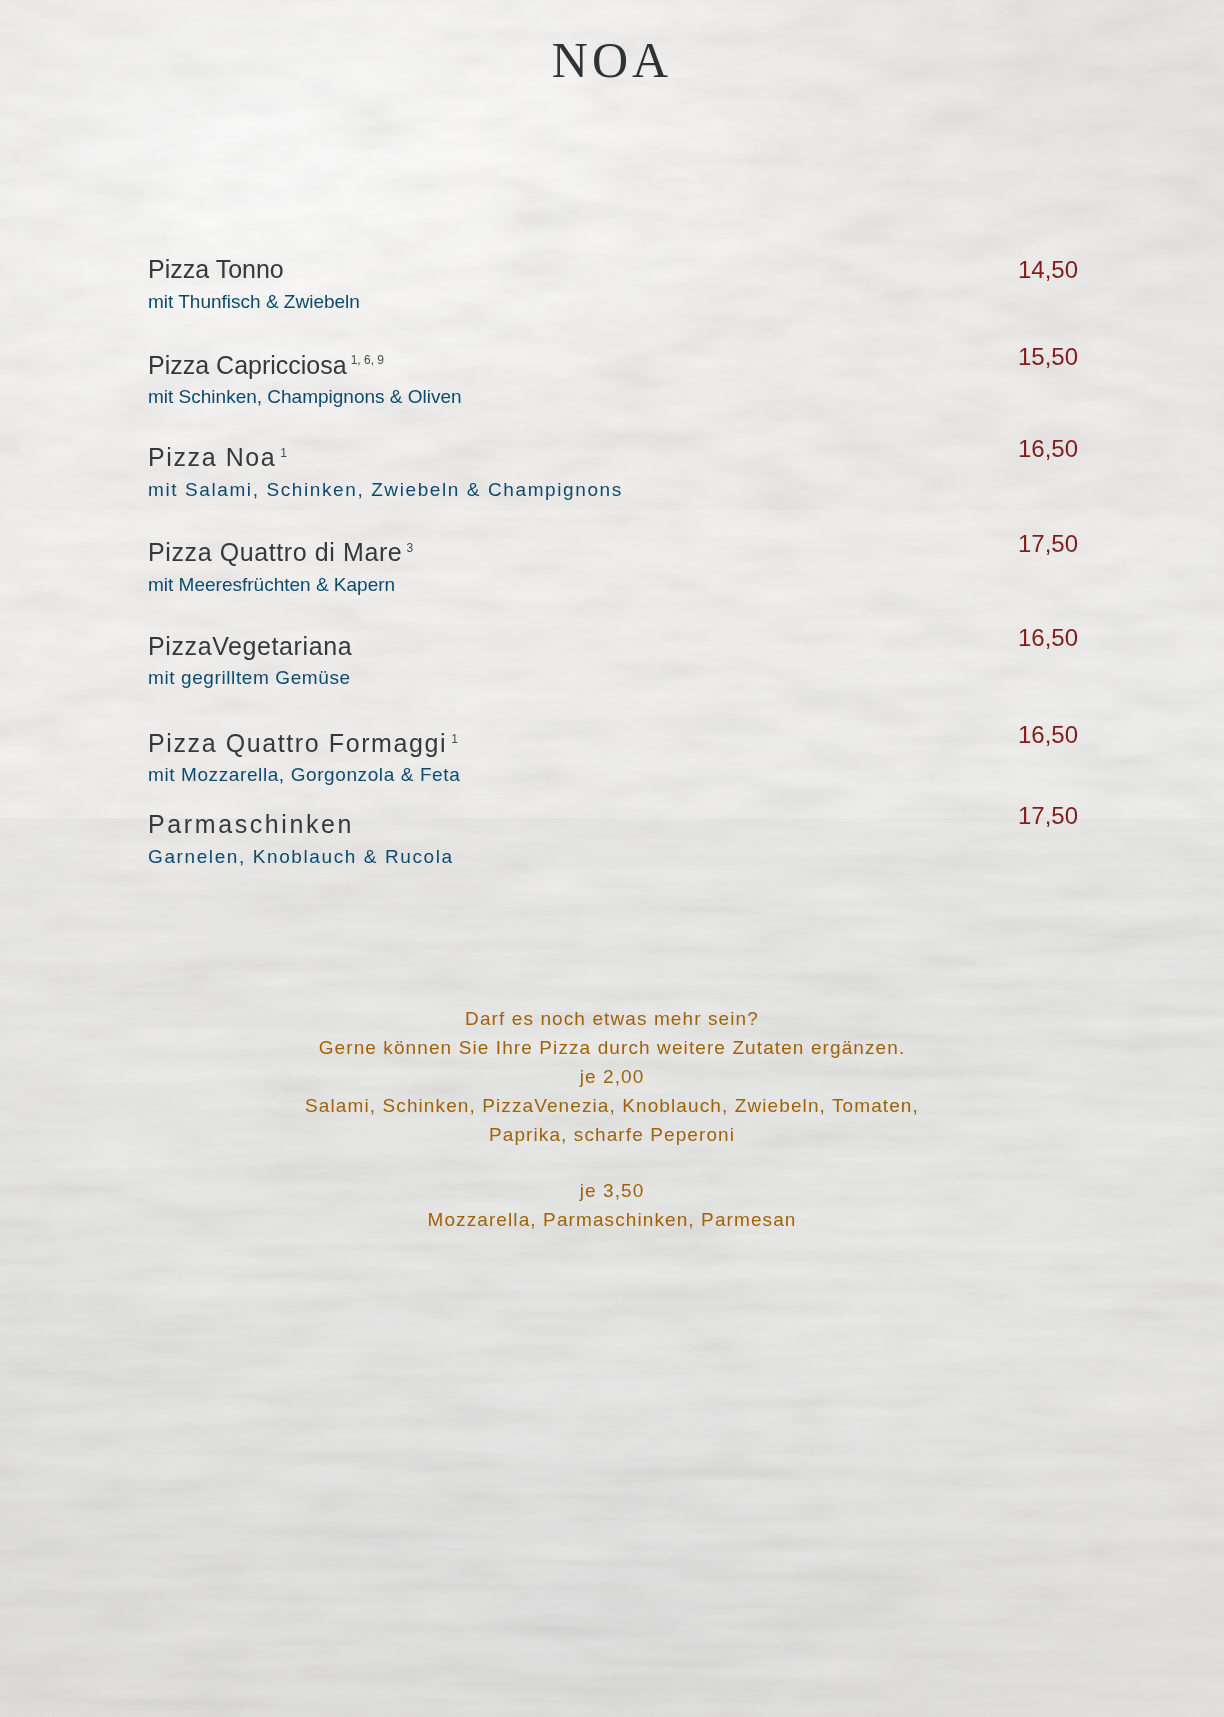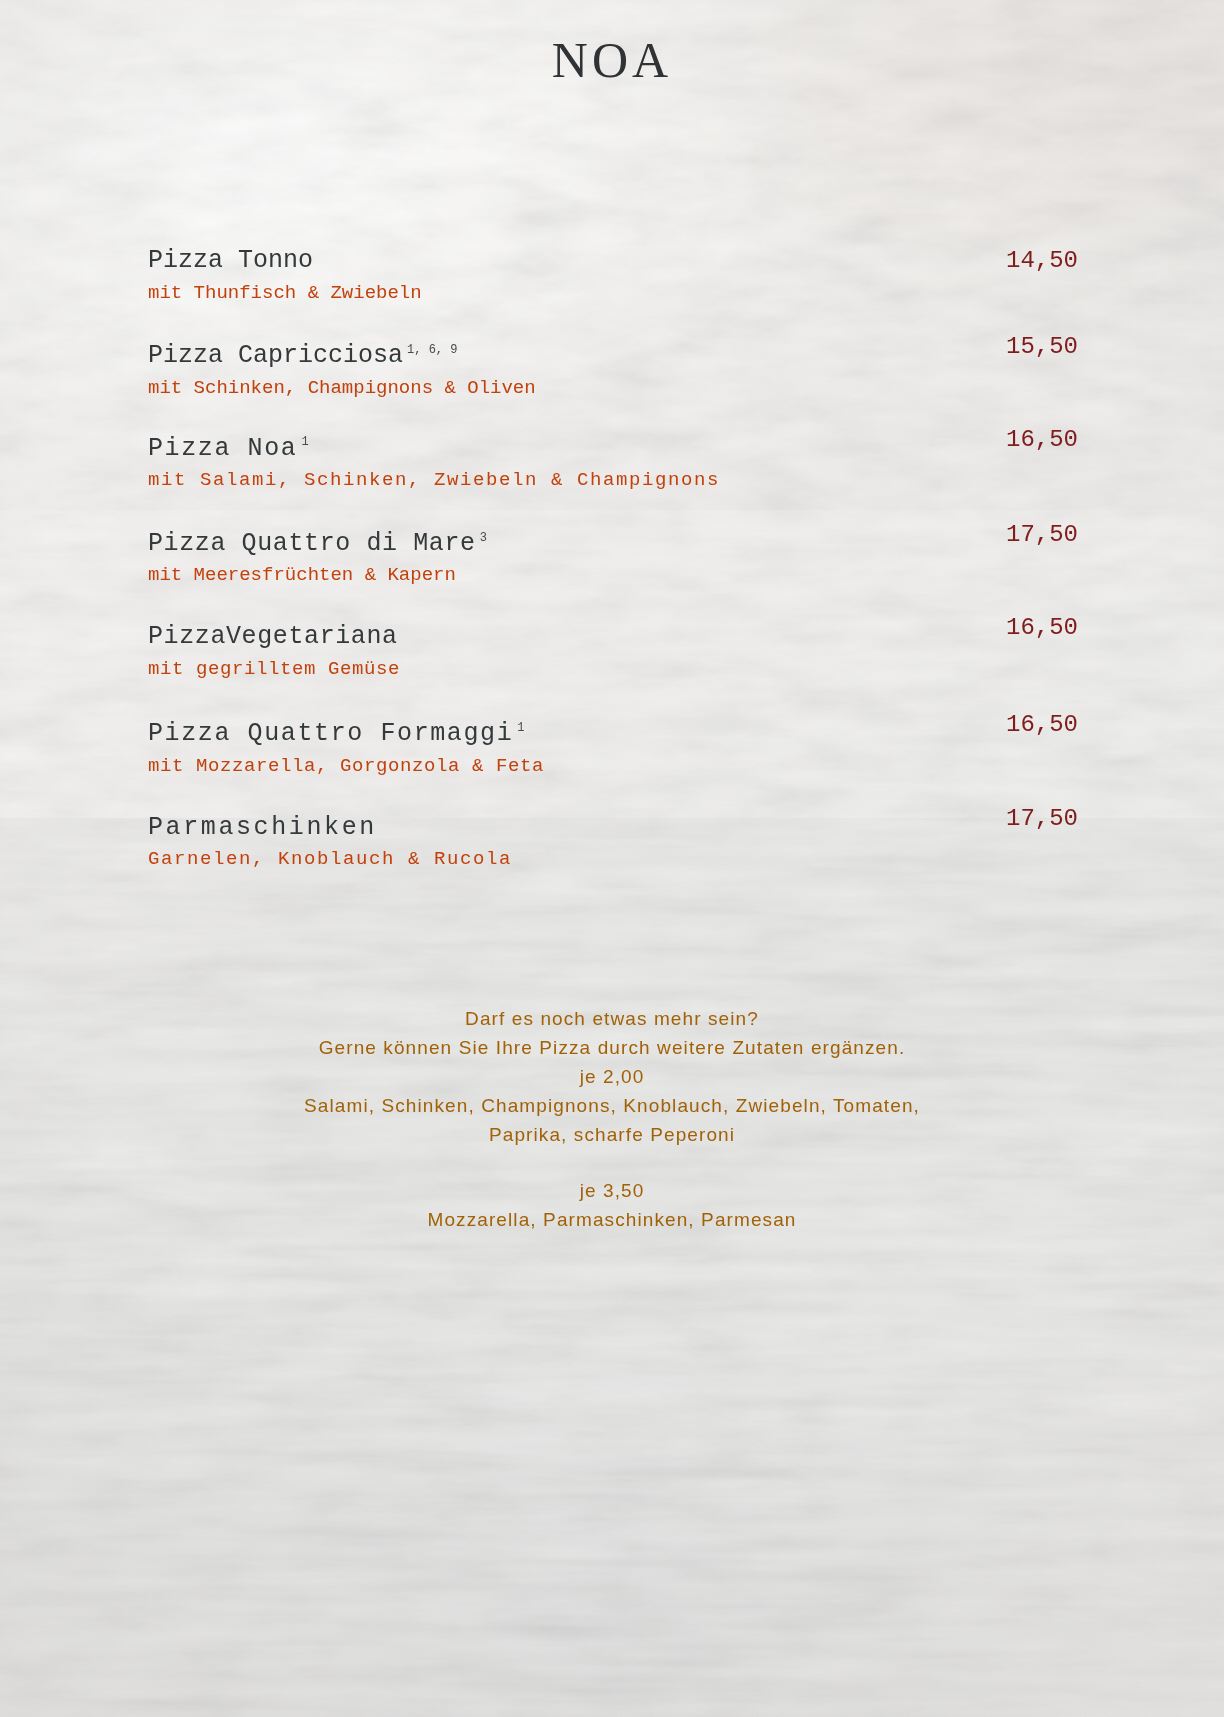--- a/index.html
+++ b/index.html
@@ -61,24 +61,23 @@
     font-family: "Liberation Serif", serif;
     font-size: 50px;
     letter-spacing: 4px;
     font-weight: 400;
     color: #2f3336;
   }
 
   
   .menu {
     position: absolute;
-    top: 247px;
+    top: 256px;
     left: 148px;
     width: 930px;
-    font-family: Liberation Mono, monospace;
   }
   .item {
     position: relative;
     margin-bottom: 34px;
   }
   .item-head {
     display: flex;
     align-items: flex-start;
     justify-content: space-between;
   }
@@ -96,21 +95,21 @@
     letter-spacing: 0;
   }
   .price {
     font-size: 24px;
     color: #7f1d1d;
     white-space: nowrap;
     padding-left: 20px;
   }
   .desc {
     font-size: 19px;
-    color: #c2410c;
+    color: #0c4a6e;
     margin-top: 7px;
     line-height: 1.2;
   }
 
   
   .ls0 { letter-spacing: 0px; }
   .ls1 { letter-spacing: 0.6px; }
   .ls2 { letter-spacing: 1.6px; }
   .ls3 { letter-spacing: 2.6px; }
 
@@ -220,21 +219,21 @@
     <div class="item" style="margin-bottom:40px;">
       <div class="item-head">
         <div class="name ls1">
           <span>PizzaVegetariana</span><span class="sup"></span>
         </div>
         <div class="price price-up">16,50</div>
       </div>
       <div class="desc ls1">mit gegrilltem Gemüse</div>
     </div>
 
-    <div class="item" style="margin-bottom:36px;">
+    <div class="item" style="margin-bottom:24px;">
       <div class="item-head">
         <div class="name ls2">
           <span>Pizza Quattro  Formaggi</span><span class="sup">1</span>
         </div>
         <div class="price price-up">16,50</div>
       </div>
       <div class="desc ls1">mit Mozzarella, Gorgonzola &amp; Feta</div>
     </div>
 
     <div class="item">
@@ -246,20 +245,20 @@
       </div>
       <div class="desc ls2">Garnelen, Knoblauch &amp; Rucola</div>
     </div>
 
   </div>
 
   <div class="note">
     <div>Darf es noch etwas mehr sein?</div>
     <div>Gerne können Sie Ihre Pizza durch weitere Zutaten ergänzen.</div>
     <div>je 2,00</div>
-    <div>Salami, Schinken, Champignons, Knoblauch, Zwiebeln, Tomaten,</div>
+    <div>Salami, Schinken, PizzaVenezia, Knoblauch, Zwiebeln, Tomaten,</div>
     <div>Paprika, scharfe Peperoni</div>
     <span class="blank"></span>
     <div>je 3,50</div>
     <div>Mozzarella, Parmaschinken, Parmesan</div>
   </div>
 
 </div>
 
 </body></html>

